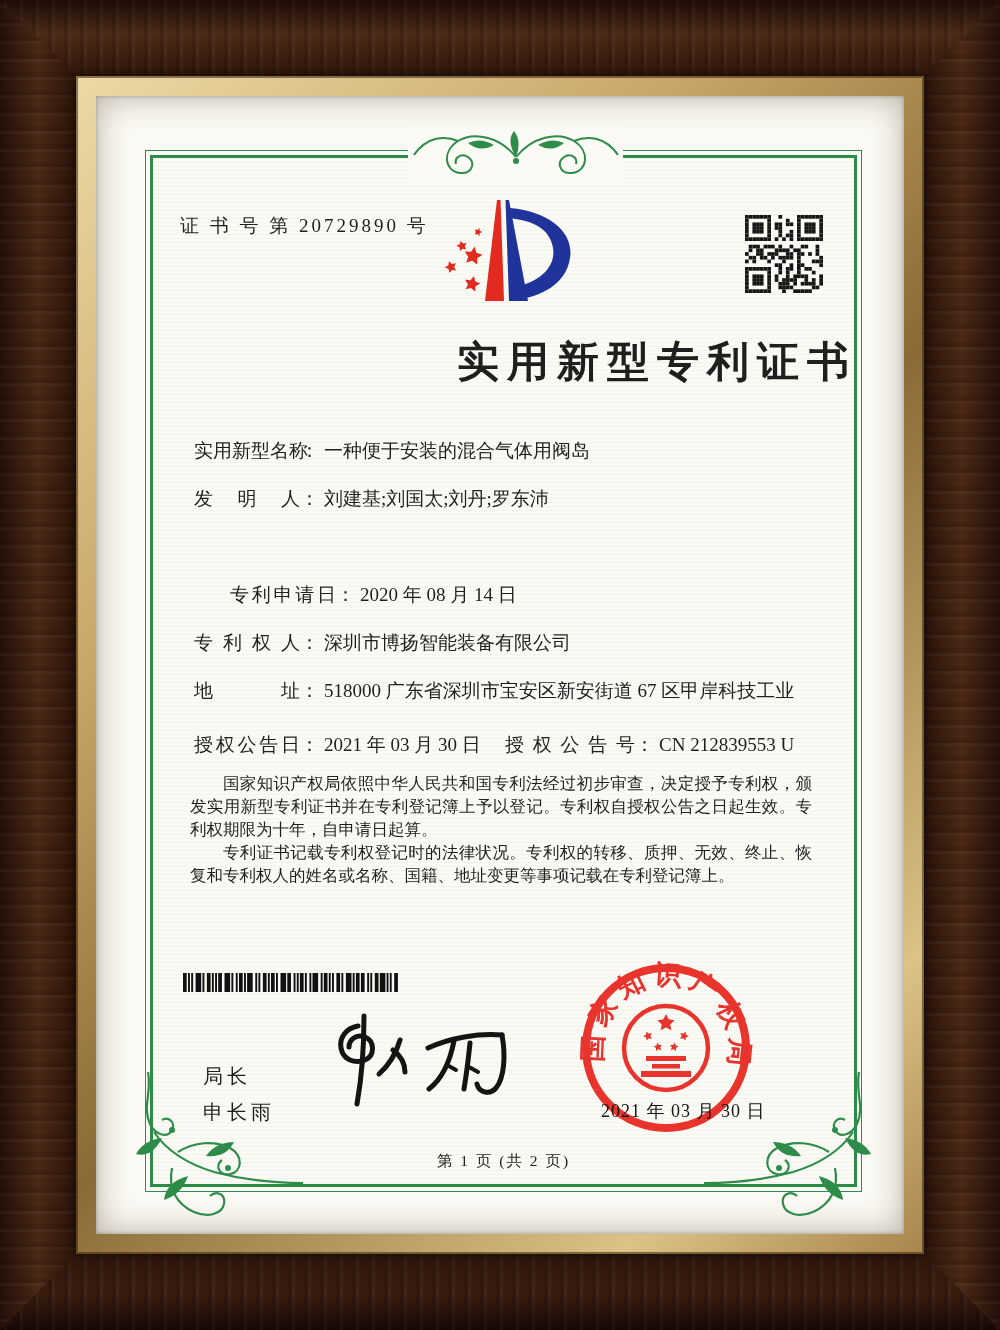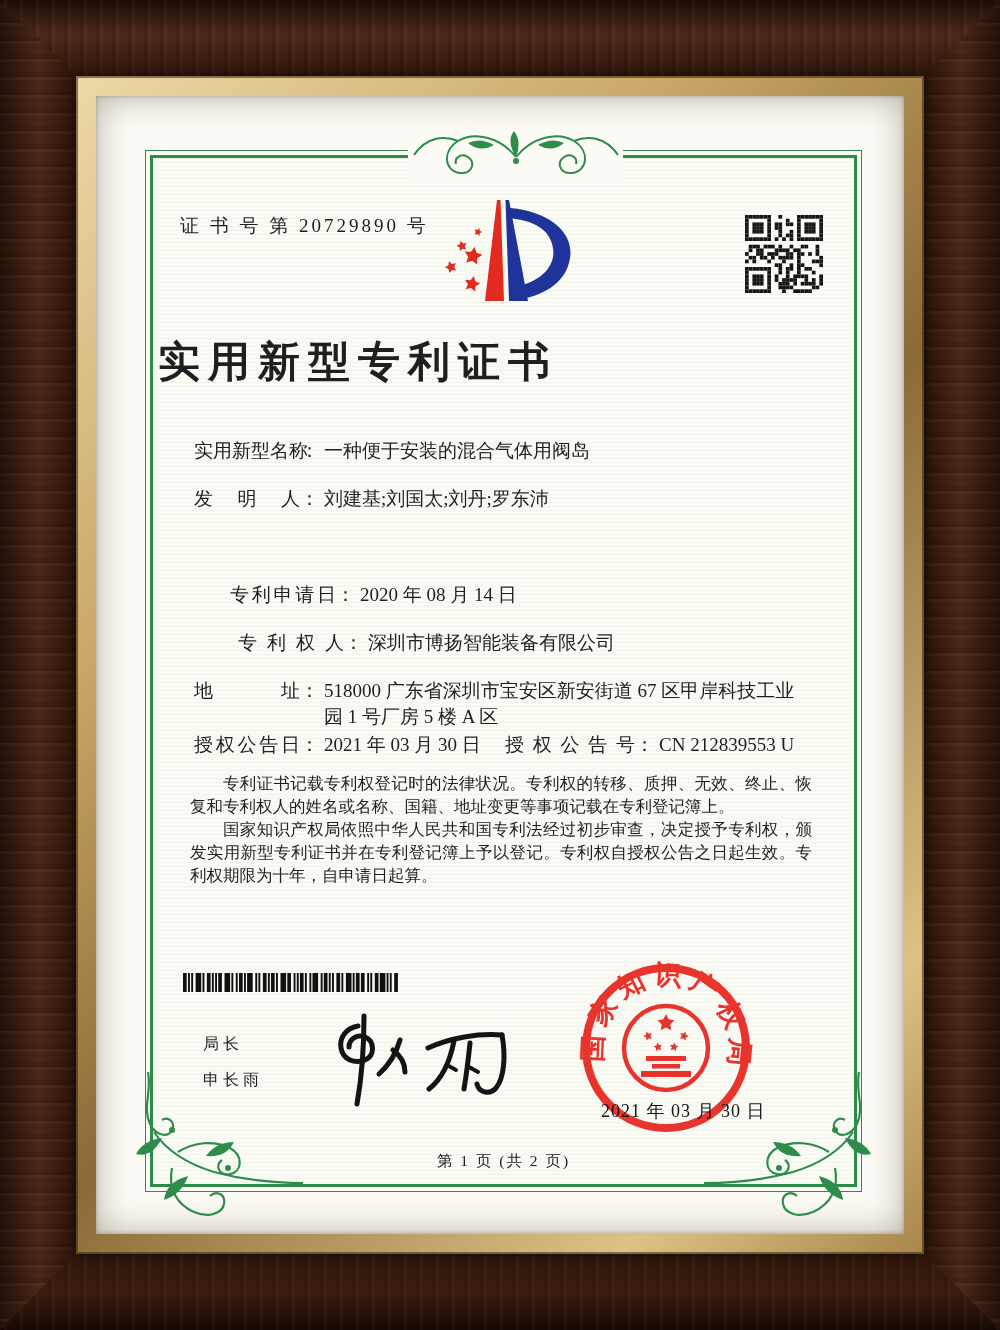--- a/index.html
+++ b/index.html
@@ -45,36 +45,36 @@
   .cert-area{position:absolute;left:150px;top:155px;width:707px;height:1032px;
     border:3px solid var(--green);outline:1px solid var(--green);outline-offset:4px;
     background:repeating-linear-gradient(180deg,rgba(63,150,95,.055) 0 1px,transparent 1px 4px);}
 
   .ornament{position:absolute;}
 
   
   .cert-no{position:absolute;left:180px;top:213px;font-size:19px;letter-spacing:3px;}
   .logo{position:absolute;left:436px;top:196px;width:155px;height:112px;}
   .qr{position:absolute;left:745px;top:215px;width:78px;height:78px;line-height:0;}
-  .title{position:absolute;left:150px;top:334px;width:707px;margin:0;text-align:left;
+  .title{position:absolute;left:150px;top:334px;width:707px;margin:0;text-align:right;
     font-size:42px;font-weight:bold;letter-spacing:8px;text-indent:8px;}
 
   .row{position:absolute;left:194px;font-size:19px;line-height:26px;white-space:nowrap;}
   .f-label{display:inline-block;width:106px;text-align:justify;text-align-last:justify;vertical-align:top;}
   .f-label.wide{width:130px;}
   .f-colon{margin-right:5px;vertical-align:top;display:inline-block;}
   .f-value{display:inline-block;vertical-align:top;}
   .f-value .line{display:block;white-space:nowrap;}
   .grant2{position:absolute;left:311px;top:0;white-space:nowrap;}
 
   .paras{position:absolute;left:190px;top:772px;width:622px;font-size:16.5px;line-height:23px;text-align:justify;}
   .paras p{margin:0;text-indent:2em;}
 
   .barcode{position:absolute;left:183px;top:973px;width:225px;height:19px;line-height:0;}
-  .director{position:absolute;left:203px;top:1026px;font-size:16px;letter-spacing:4px;
+  .director{position:absolute;left:203px;top:1058px;font-size:20px;letter-spacing:4px;
     font-family:"Liberation Sans","DejaVu Sans",sans-serif;}
   .director div{line-height:36px;}
   .signature{position:absolute;left:318px;top:1012px;width:200px;height:100px;}
 
   .seal{position:absolute;left:578px;top:960px;width:176px;height:176px;}
   .seal-date{position:absolute;left:601px;top:1099px;font-size:18px;letter-spacing:1px;color:#151515;white-space:nowrap;}
   .footer{position:absolute;left:150px;top:1151px;width:707px;text-align:center;font-size:15.5px;letter-spacing:2px;}
 </style>
 </head>
 <body>
@@ -377,36 +377,36 @@
 
   <div class="row" style="top:438px;">
     <span class="f-label">实用新型名称</span><span class="f-colon">：</span><span class="f-value">一种便于安装的混合气体用阀岛</span>
   </div>
   <div class="row" style="top:486px;">
     <span class="f-label">发明人</span><span class="f-colon">：</span><span class="f-value">刘建基;刘国太;刘丹;罗东沛</span>
   </div>
   <div class="row" style="top:582px;margin-left:36px;">
     <span class="f-label">专利申请日</span><span class="f-colon">：</span><span class="f-value">2020 年 08 月 14 日</span>
   </div>
-  <div class="row" style="top:630px;margin-left:44px;">
+  <div class="row" style="top:630px;">
     <span class="f-label">专利权人</span><span class="f-colon">：</span><span class="f-value">深圳市博扬智能装备有限公司</span>
   </div>
   <div class="row" style="top:678px;">
-    <span class="f-label">地址</span><span class="f-colon">：</span><span class="f-value"><span class="line">518000 广东省深圳市宝安区新安街道 67 区甲岸科技工业</span><span class="line">园 1 号厂房 5 楼 A 区</span></span>
+    <span class="f-label">地址</span><span class="f-colon">：</span><span class="f-value"><span class="line">518000 广东省深圳市宝安区新安街道 67 区甲岸科技工业</span></span>
   </div>
   <div class="row" style="top:732px;">
     <span class="f-label">授权公告日</span><span class="f-colon">：</span><span class="f-value">2021 年 03 月 30 日</span>
     <span class="grant2">
       <span class="f-label wide">授权公告号</span><span class="f-colon">：</span><span class="f-value">CN 212839553 U</span>
     </span>
   </div>
 
   <div class="paras">
+    <p>国家知识产权局依照中华人民共和国专利法经过初步审查，决定授予专利权，颁发实用新型专利证书并在专利登记簿上予以登记。专利权自授权公告之日起生效。专利权期限为十年，自申请日起算。</p>
     <p>专利证书记载专利权登记时的法律状况。专利权的转移、质押、无效、终止、恢复和专利权人的姓名或名称、国籍、地址变更等事项记载在专利登记簿上。</p>
-    <p>国家知识产权局依照中华人民共和国专利法经过初步审查，决定授予专利权，颁发实用新型专利证书并在专利登记簿上予以登记。专利权自授权公告之日起生效。专利权期限为十年，自申请日起算。</p>
   </div>
 
   <div class="barcode"><svg width="225" height="19" viewBox="0 0 225 19" fill="#111">
         <rect x="0.0" y="0" width="3.7" height="19"></rect>
         <rect x="5.0" y="0" width="1.9" height="19"></rect>
         <rect x="8.2" y="0" width="1.9" height="19"></rect>
         <rect x="12.6" y="0" width="5.6" height="19"></rect>
         <rect x="19.5" y="0" width="1.9" height="19"></rect>
         <rect x="23.9" y="0" width="3.7" height="19"></rect>
         <rect x="28.9" y="0" width="1.9" height="19"></rect>

